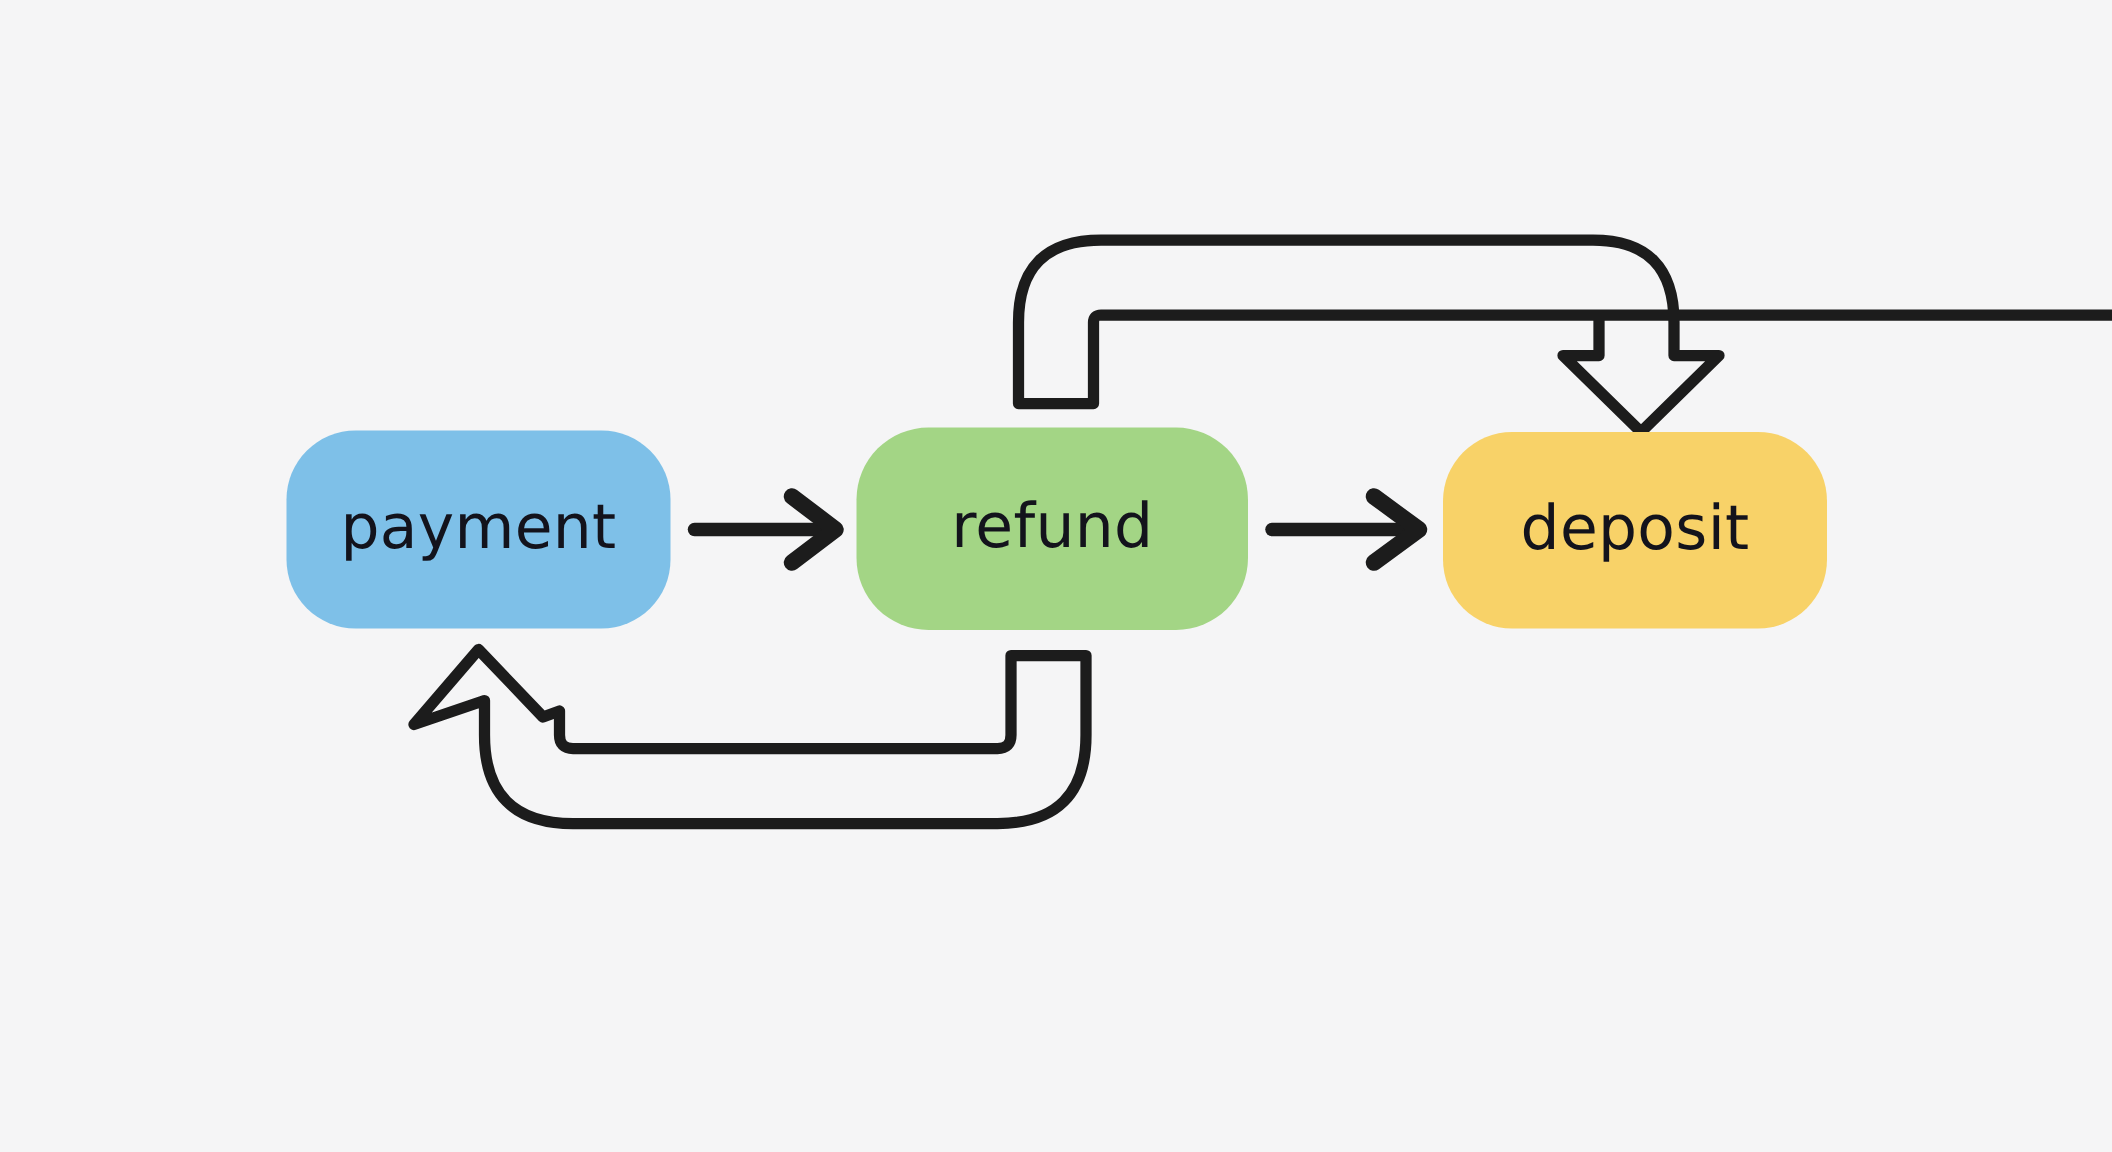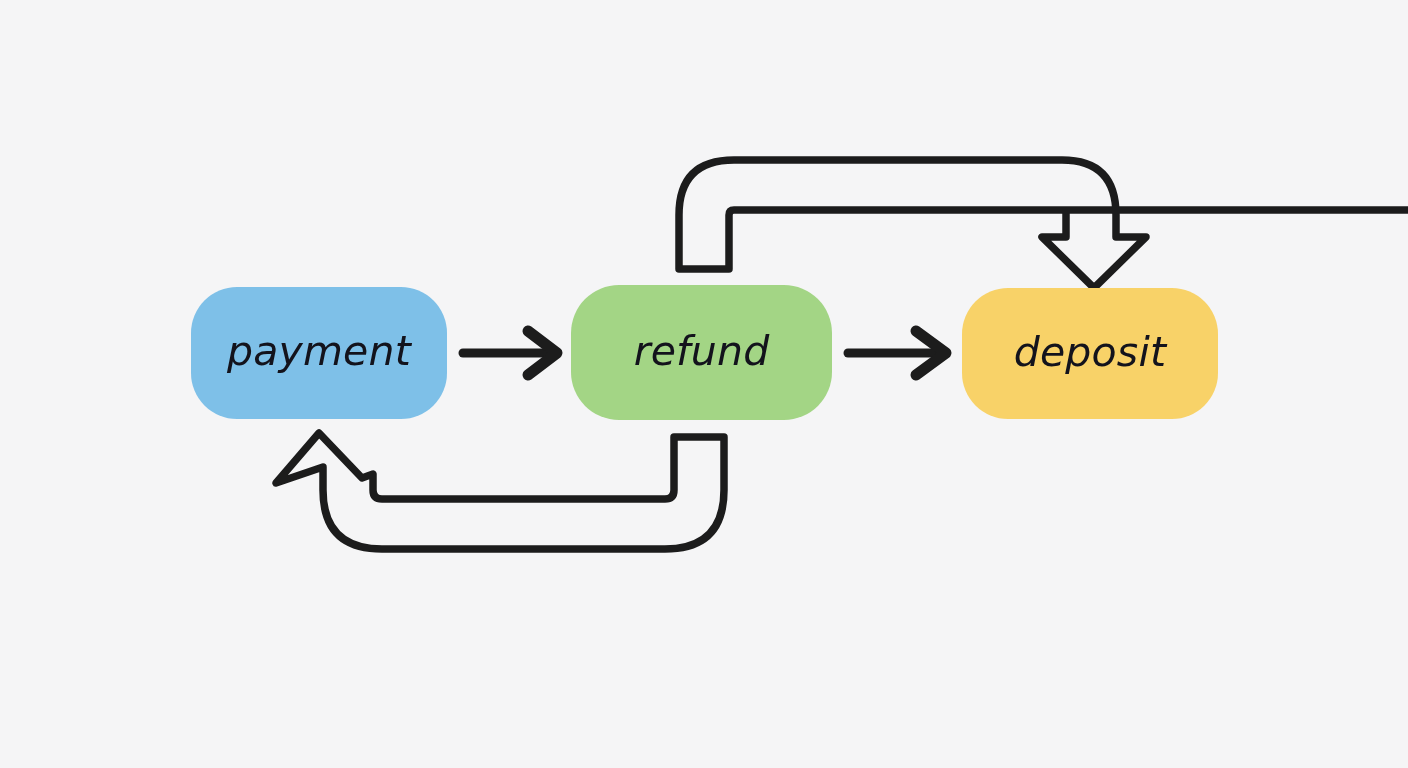--- a/index.html
+++ b/index.html
@@ -44,21 +44,21 @@
     fill: none;
     stroke: #1c1c1c;
     stroke-width: 7.5;
     stroke-linecap: round;
     stroke-linejoin: round;
   }
 </style>
 </head>
 <body style="background: rgb(245, 245, 246);">
 
-<div id="diagram-root" style="background: rgb(245, 245, 246); font-style: italic;">
+<div id="diagram-root" style="background: rgb(245, 245, 246);">
 
   <svg id="diagram-canvas" viewBox="0 0 1408 768" xmlns="http://www.w3.org/2000/svg">
 
     <g>
       <path class="edge-outline" d="M 679,269
                L 679,215
                Q 679,160 734,160
                L 1062,160
                Q 1116,160 1116,215
                L 1116,237

